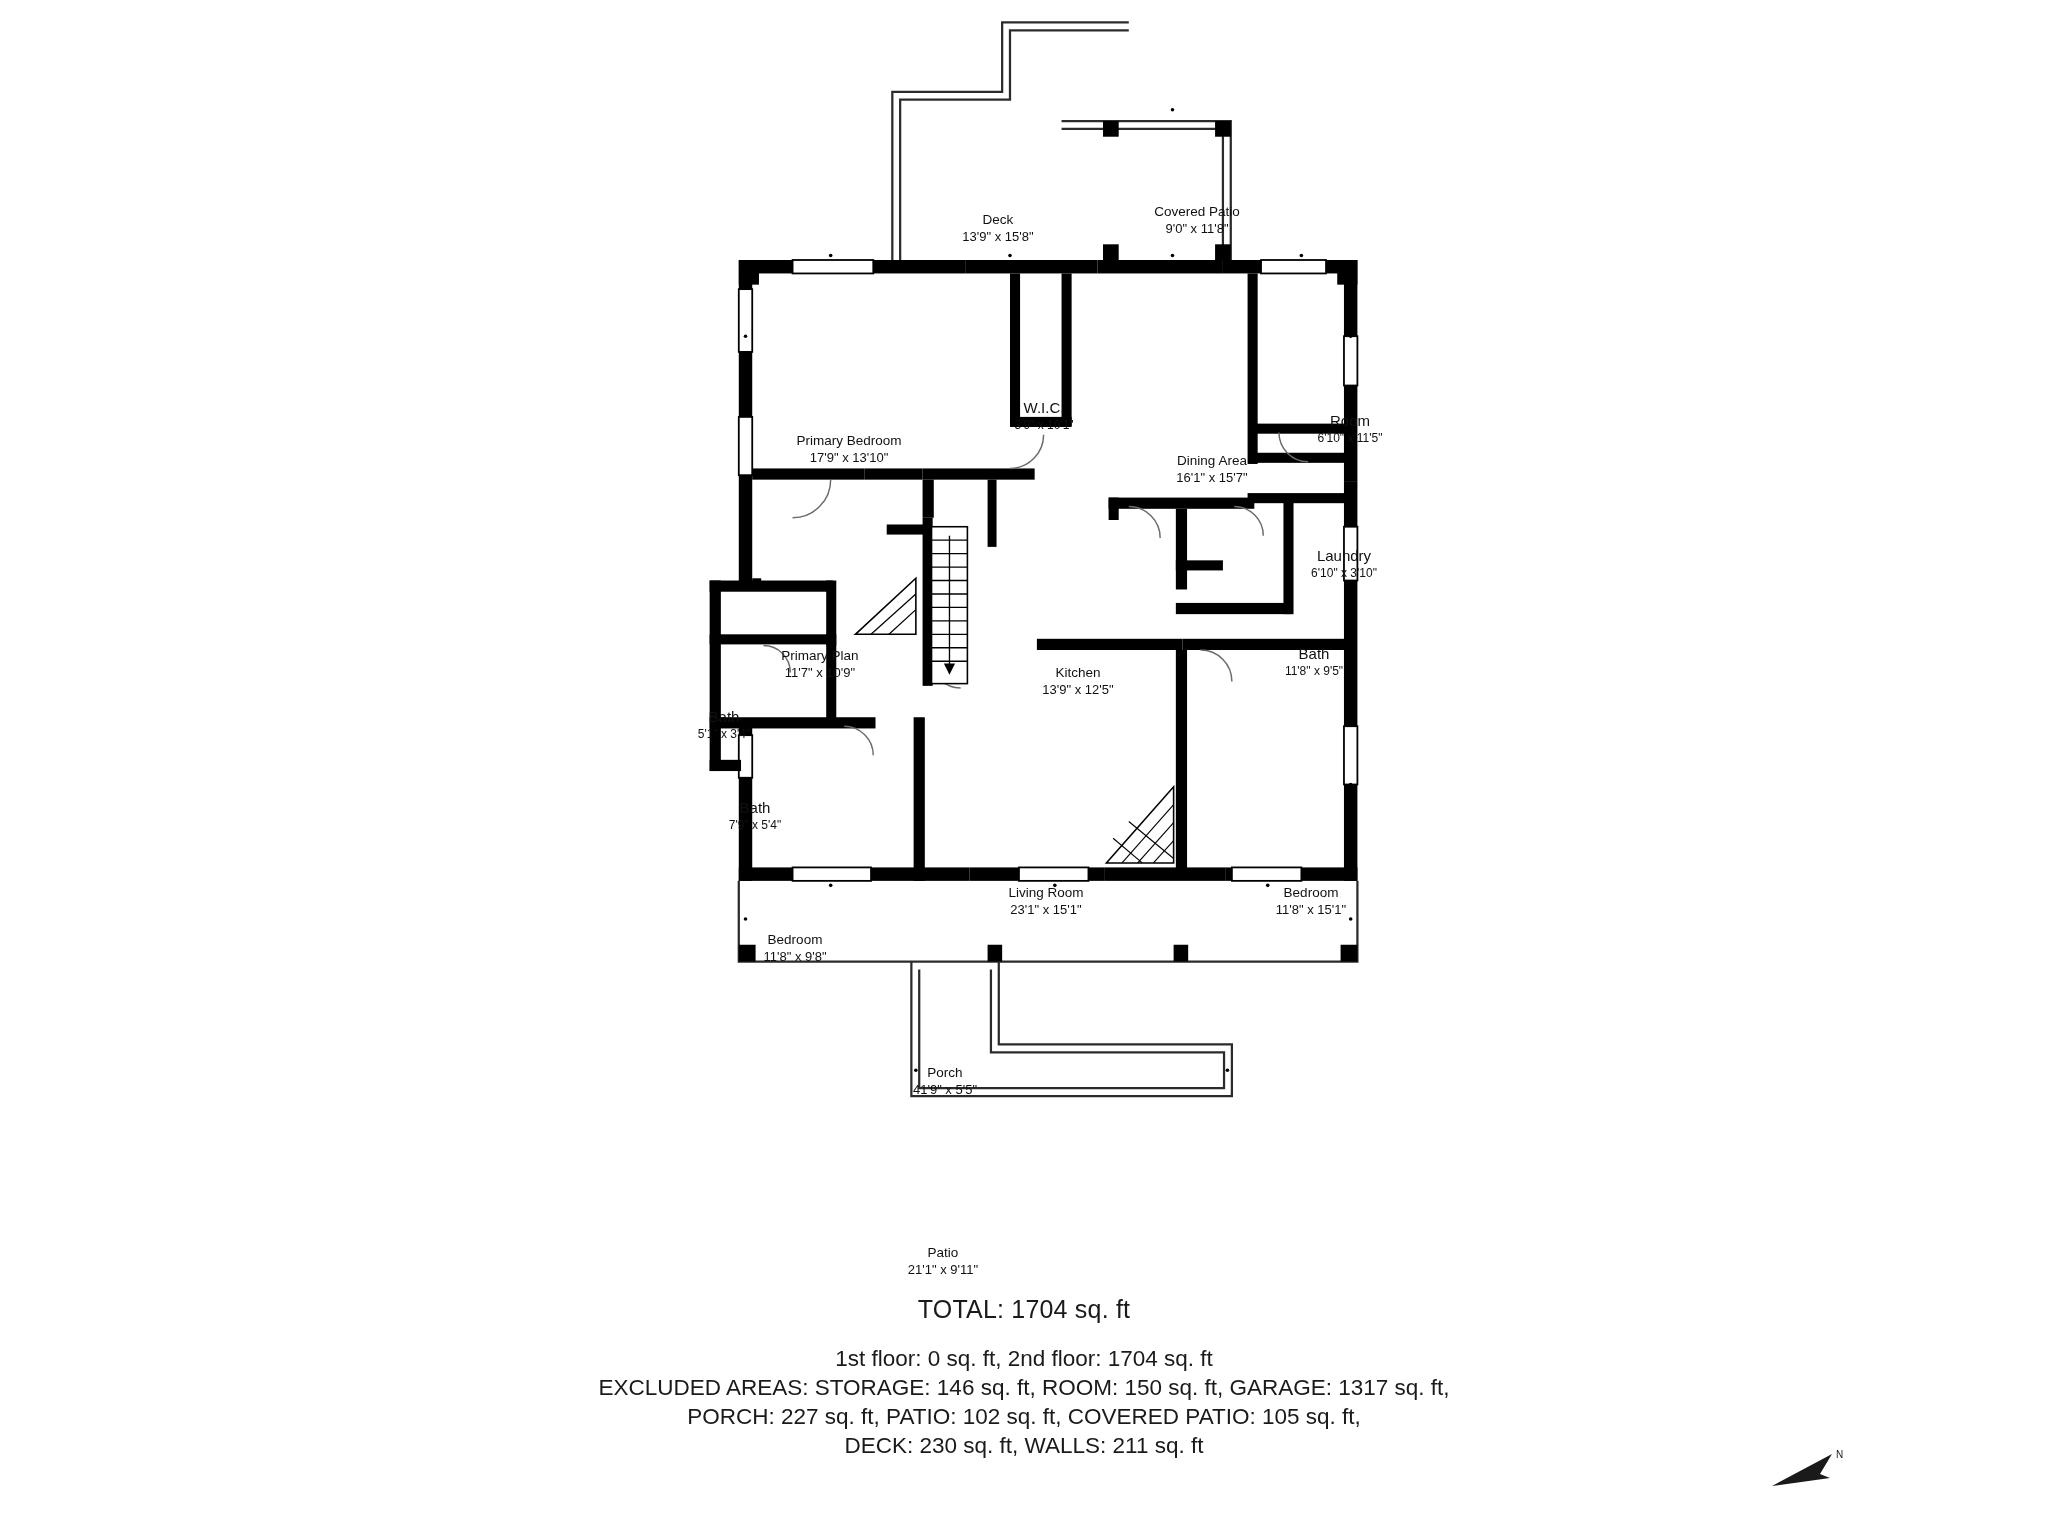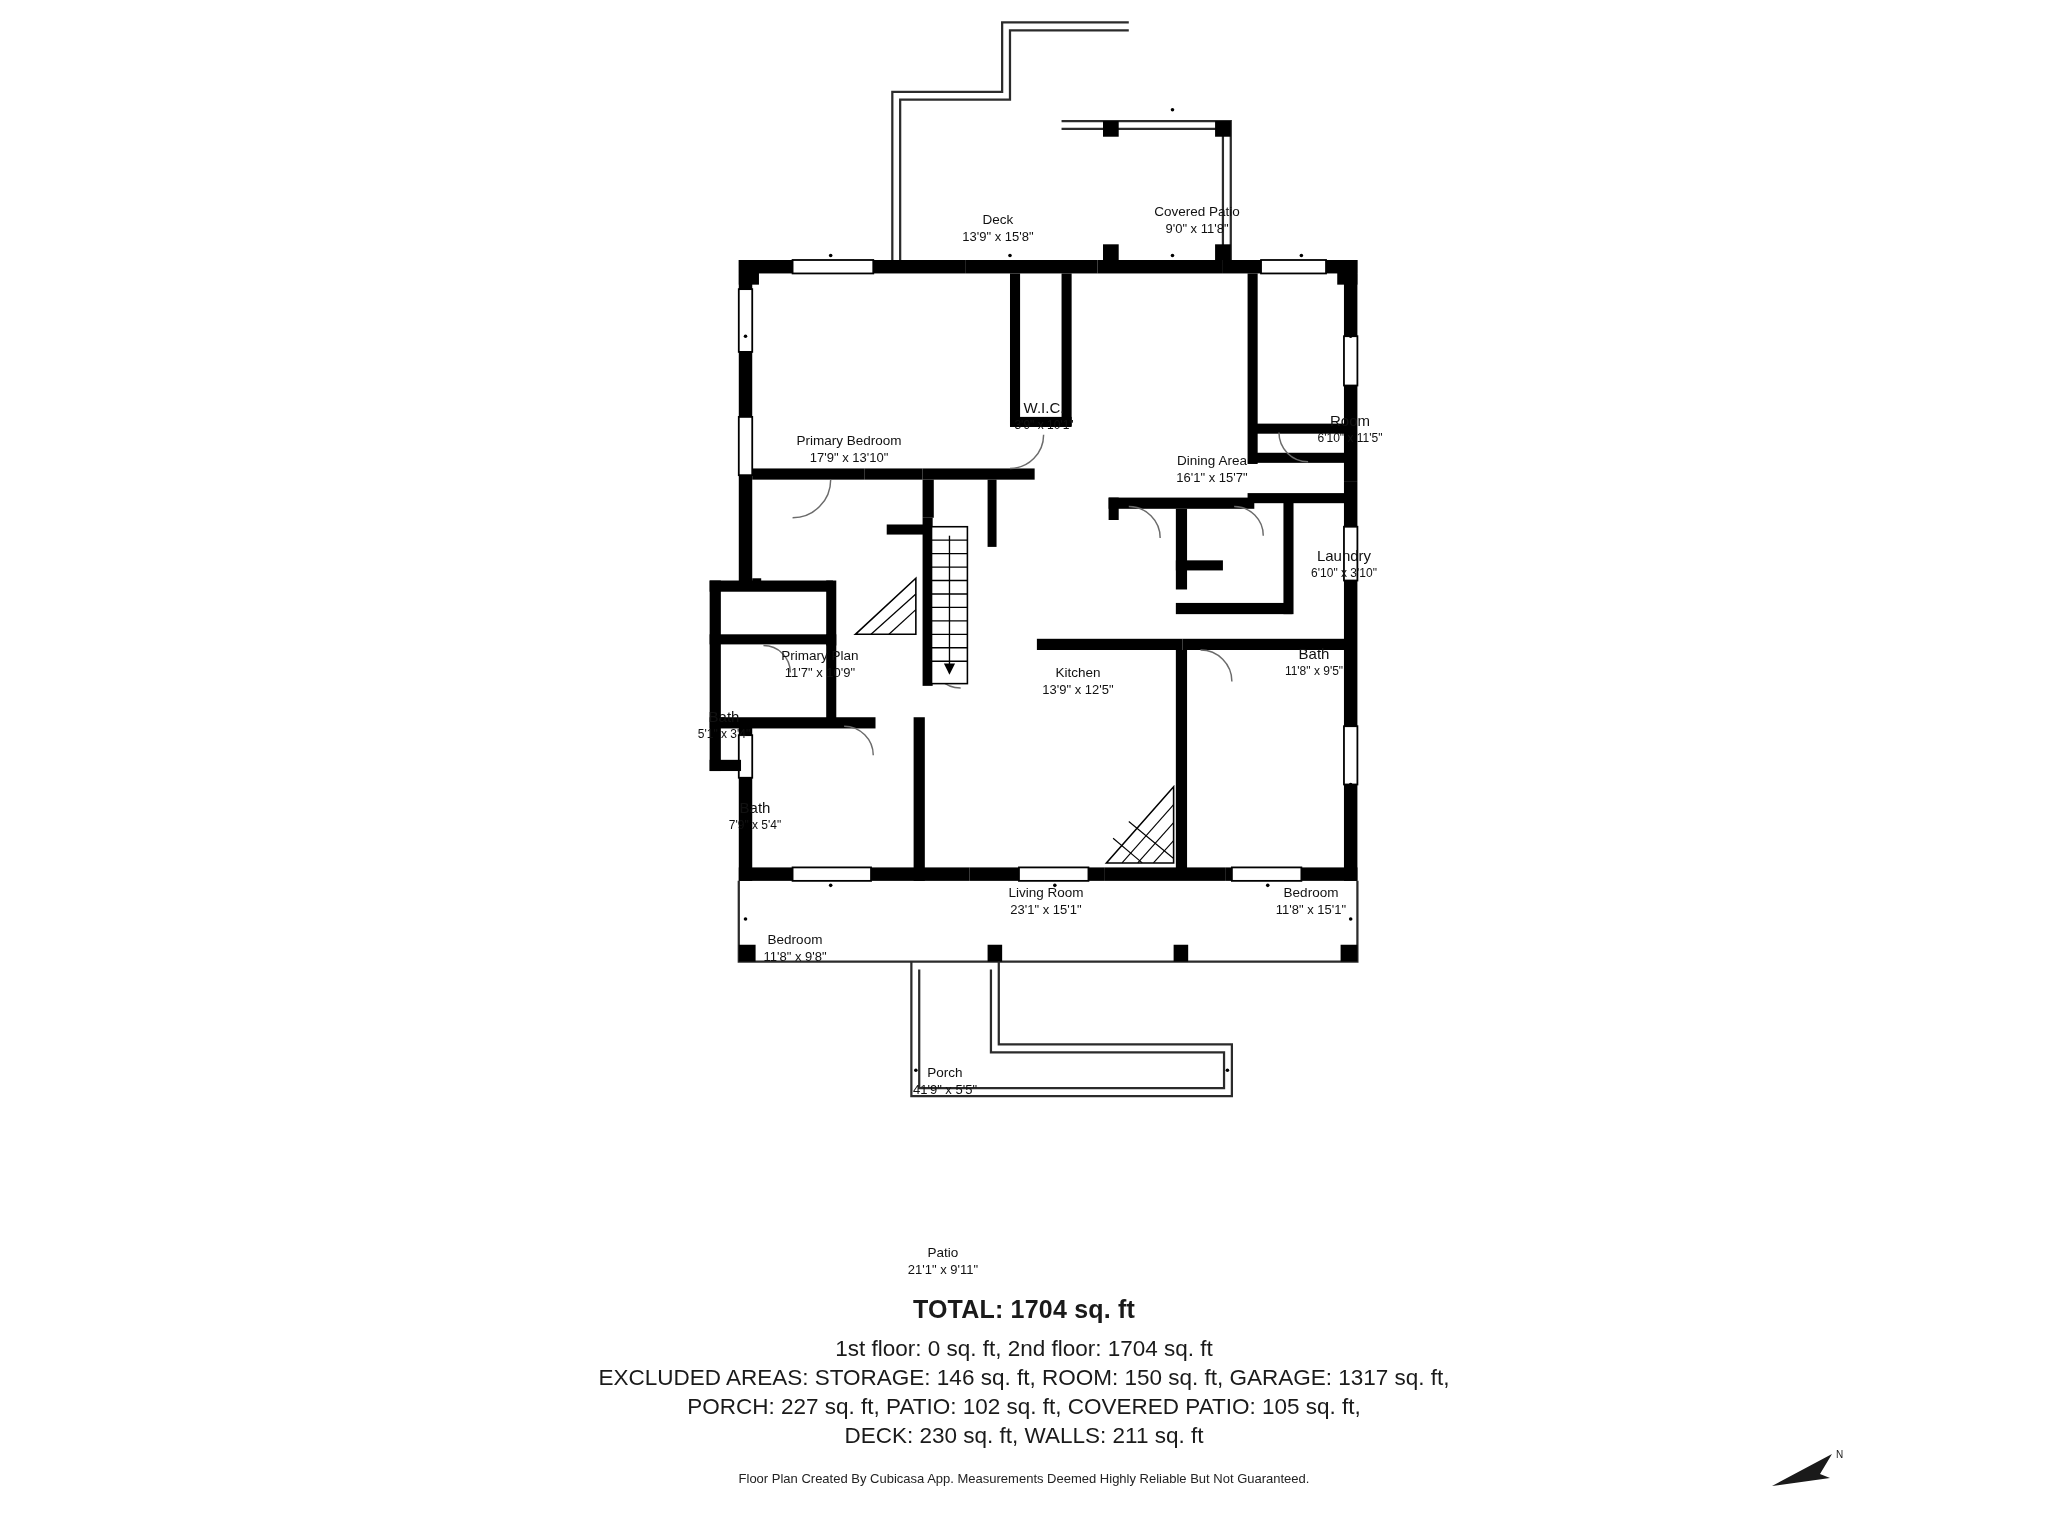--- a/index.html
+++ b/index.html
@@ -53,23 +53,23 @@
   
   #summary {
     position: absolute;
     left: 0;
     top: 1295px;
     width: 2048px;
     text-align: center;
   }
   #summary .total-line {
     font-size: 25px;
-    font-weight: bold;
+    font-weight: normal;
     letter-spacing: 0.2px;
-    margin-bottom: 12px;
+    margin-bottom: 22px;
   }
   #summary .floor-line {
     font-size: 22.5px;
     margin-bottom: 3px;
   }
   #summary .excluded-line {
     font-size: 22.5px;
     margin-bottom: 3px;
   }
   #summary .credit {
@@ -348,21 +348,20 @@
       <span class="rl-dims">21'1" x 9'11"</span>
     </div>
   </div>
 
   <div id="summary">
     <div class="total-line">TOTAL: 1704 sq. ft</div>
     <div class="floor-line">1st floor: 0 sq. ft, 2nd floor: 1704 sq. ft</div>
     <div class="excluded-line">EXCLUDED AREAS: STORAGE: 146 sq. ft, ROOM: 150 sq. ft, GARAGE: 1317 sq. ft,</div>
     <div class="excluded-line">PORCH: 227 sq. ft, PATIO: 102 sq. ft, COVERED PATIO: 105 sq. ft,</div>
     <div class="excluded-line">DECK: 230 sq. ft, WALLS: 211 sq. ft</div>
-    <div class="credit">Floor Plan Created By Cubicasa App. Measurements Deemed Highly Reliable But Not Guaranteed.</div>
   </div>
 
   <svg id="north-arrow" viewBox="0 0 80 56">
     <path d="M 4,42 L 64,10 L 52,30 L 62,34 Z" fill="#1a1a1a"></path>
     <text x="68" y="14" font-family="Liberation Sans, sans-serif" font-size="10" fill="#1a1a1a">N</text>
   </svg>
 
 </div>
 
 </body></html>

